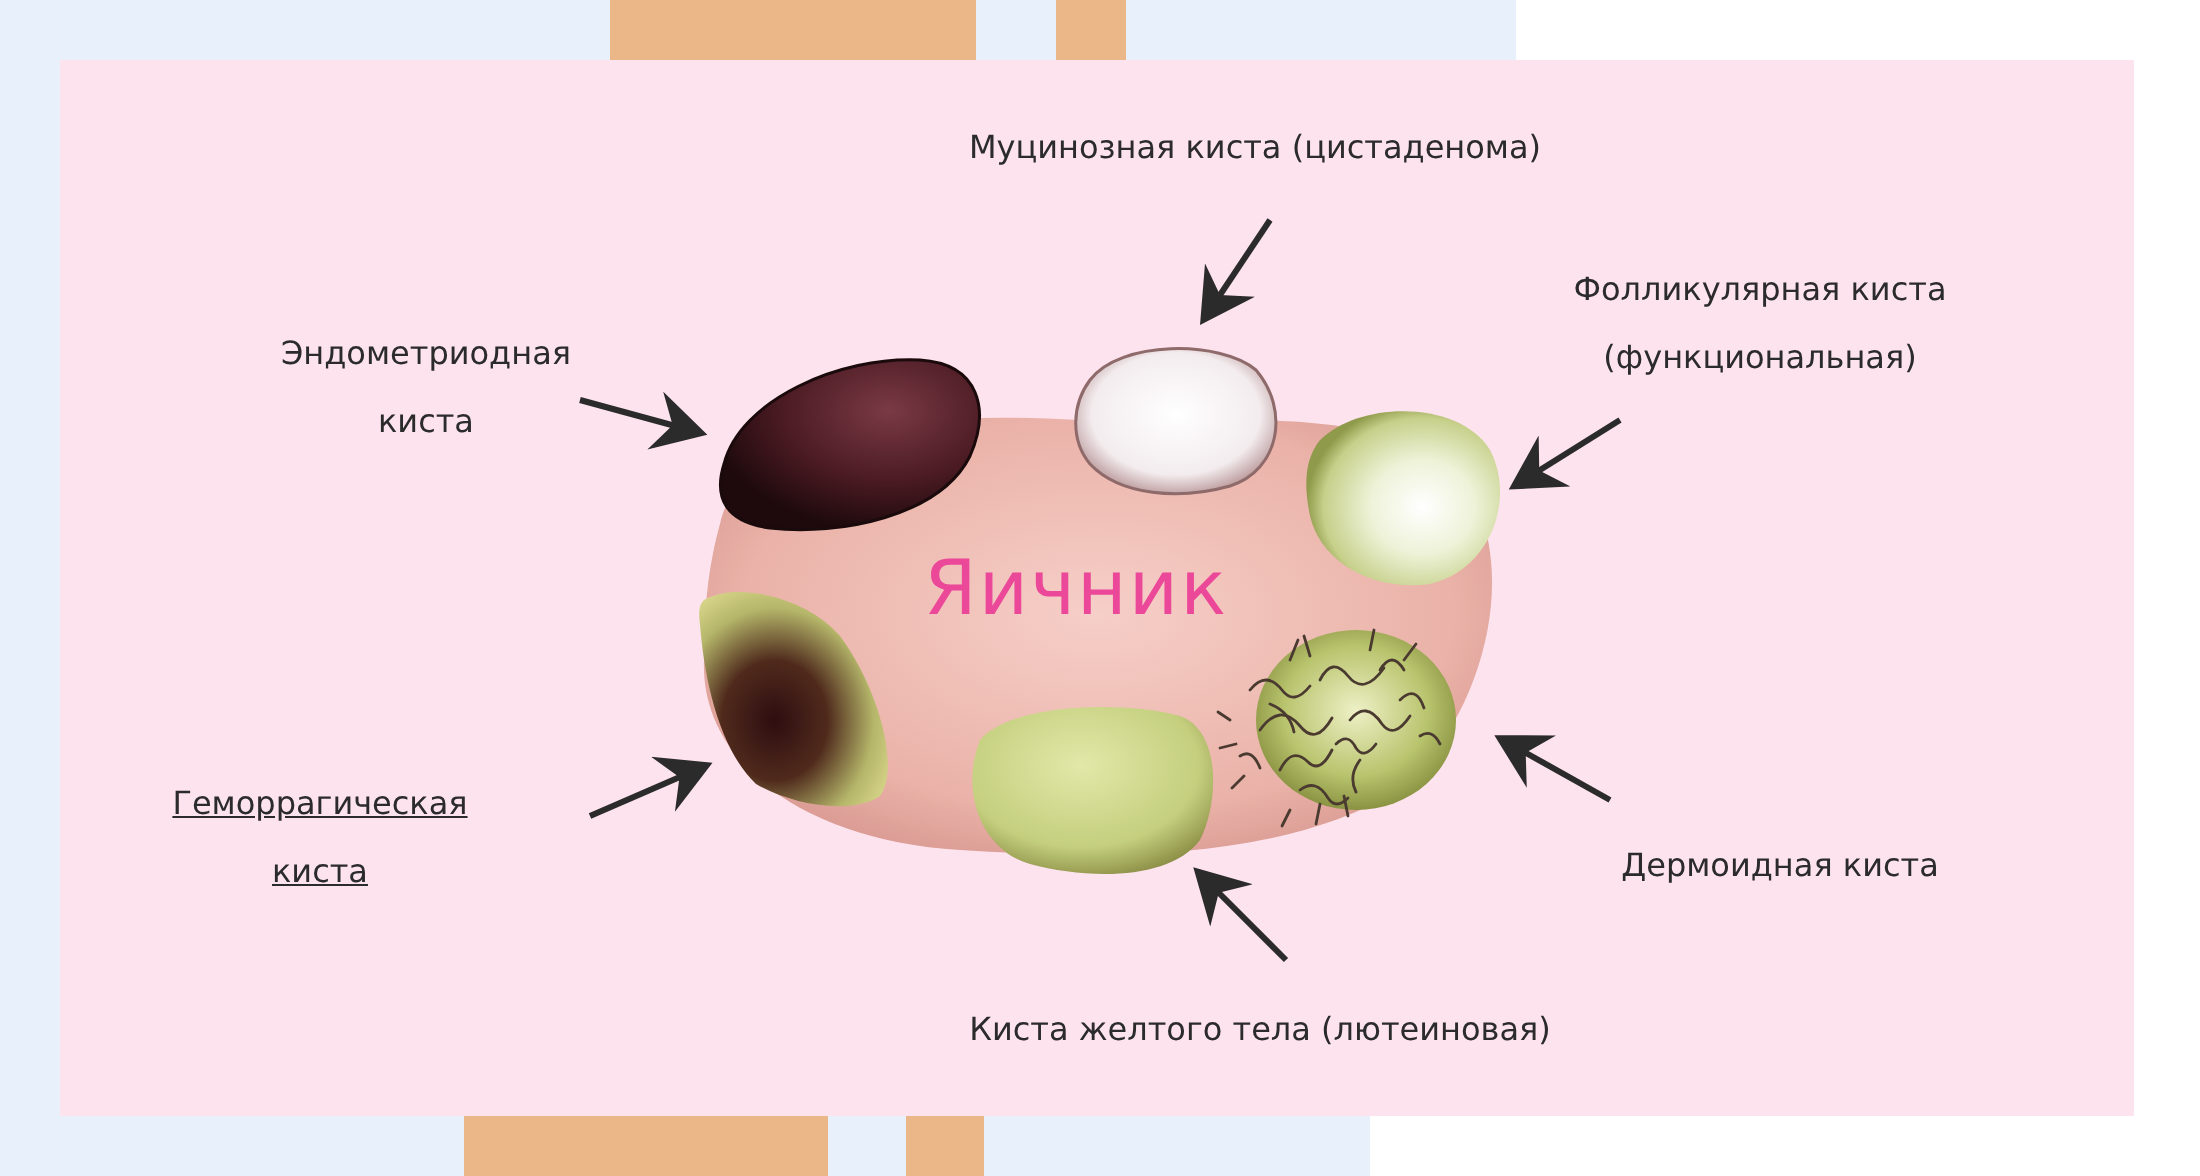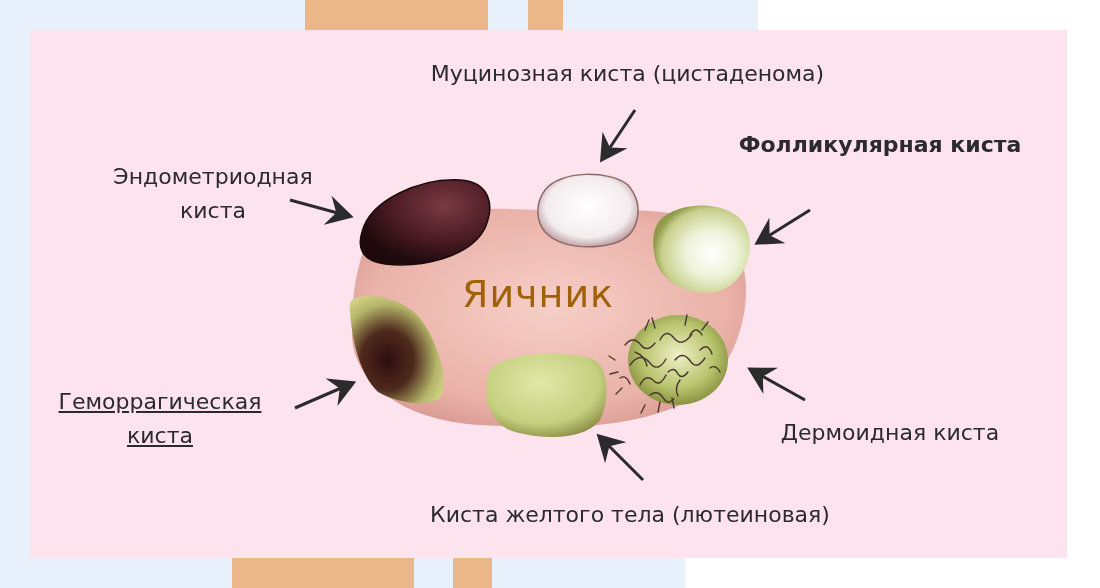--- a/index.html
+++ b/index.html
@@ -10,25 +10,25 @@
   }
   .bg-blue-top { position: absolute; left: 0; top: 0; width: 758px; height: 300px; background: #e7f0fb; }
   .bg-blue-bottom { position: absolute; left: 0; top: 300px; width: 685px; height: 288px; background: #e7f0fb; }
   .stripe { position: absolute; background: #ebb688; }
   .panel {
     position: absolute; left: 30px; top: 30px; width: 1037px; height: 528px;
     background: #fde3ee;
   }
   svg.art { position: absolute; left: 0; top: 0; }
   .label {
-    position: absolute; color: #2b2b2b; font-size: 22px; line-height: 34px;
+    position: absolute; color: #2b2b2b; font-size: 16px; line-height: 34px;
     text-align: center; white-space: nowrap;
   }
   .ovary-label {
-    position: absolute; left: 462px; top: 272px; font-size: 38px; color: #a16207;
+    position: absolute; left: 462px; top: 272px; font-size: 38px; color: #ec4899;
     letter-spacing: 1px;
   }
 </style>
 </head>
 <body>
 
 <div class="bg-blue-top"></div>
 <div class="bg-blue-bottom"></div>
 <div class="stripe" style="left:305px;top:0;width:183px;height:30px;"></div>
 <div class="stripe" style="left:528px;top:0;width:35px;height:30px;"></div>
@@ -125,22 +125,23 @@
 
 <div class="label" style="left:98px;top:145px;width:230px;margin-top:15px;">
   <div>Эндометриодная</div>
   <div>киста</div>
 </div>
 
 <div class="label" style="left:400px;top:57px;width:455px;">
   <div>Муцинозная киста (цистаденома)</div>
 </div>
 
-<div class="label" style="left:730px;top:128px;width:300px;font-weight:bold;">
+<div class="label" style="left:730px;top:128px;width:300px;">
   <div>Фолликулярная киста</div>
+  <div>(функциональная)</div>
 </div>
 
 <div class="label" style="left:40px;top:385px;width:240px;text-decoration:underline;">
   <div>Геморрагическая</div>
   <div>киста</div>
 </div>
 
 <div class="label" style="left:765px;top:416px;width:250px;">
   <div>Дермоидная киста</div>
 </div>

